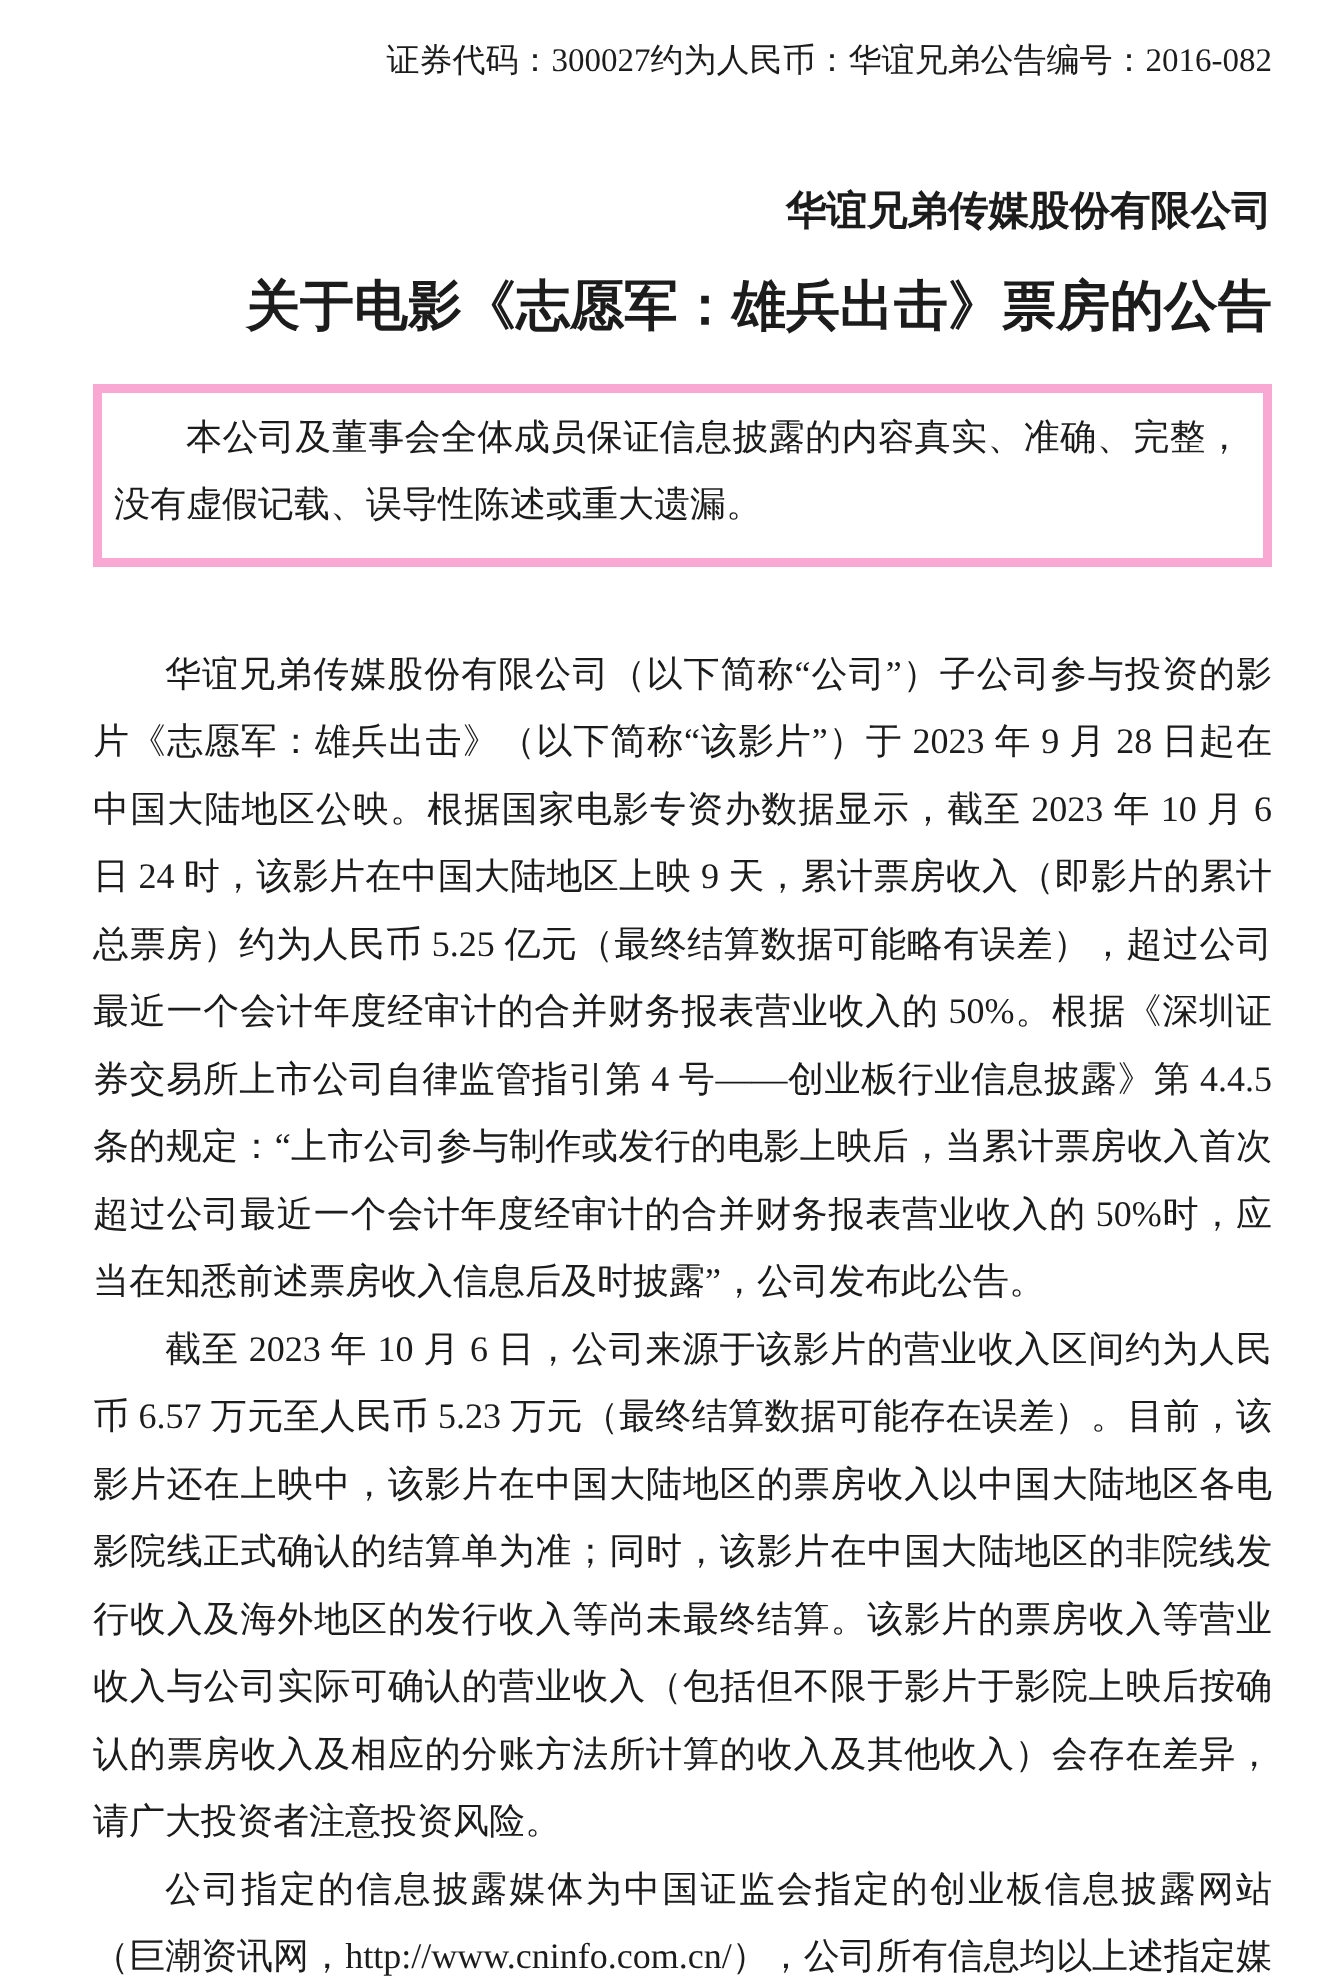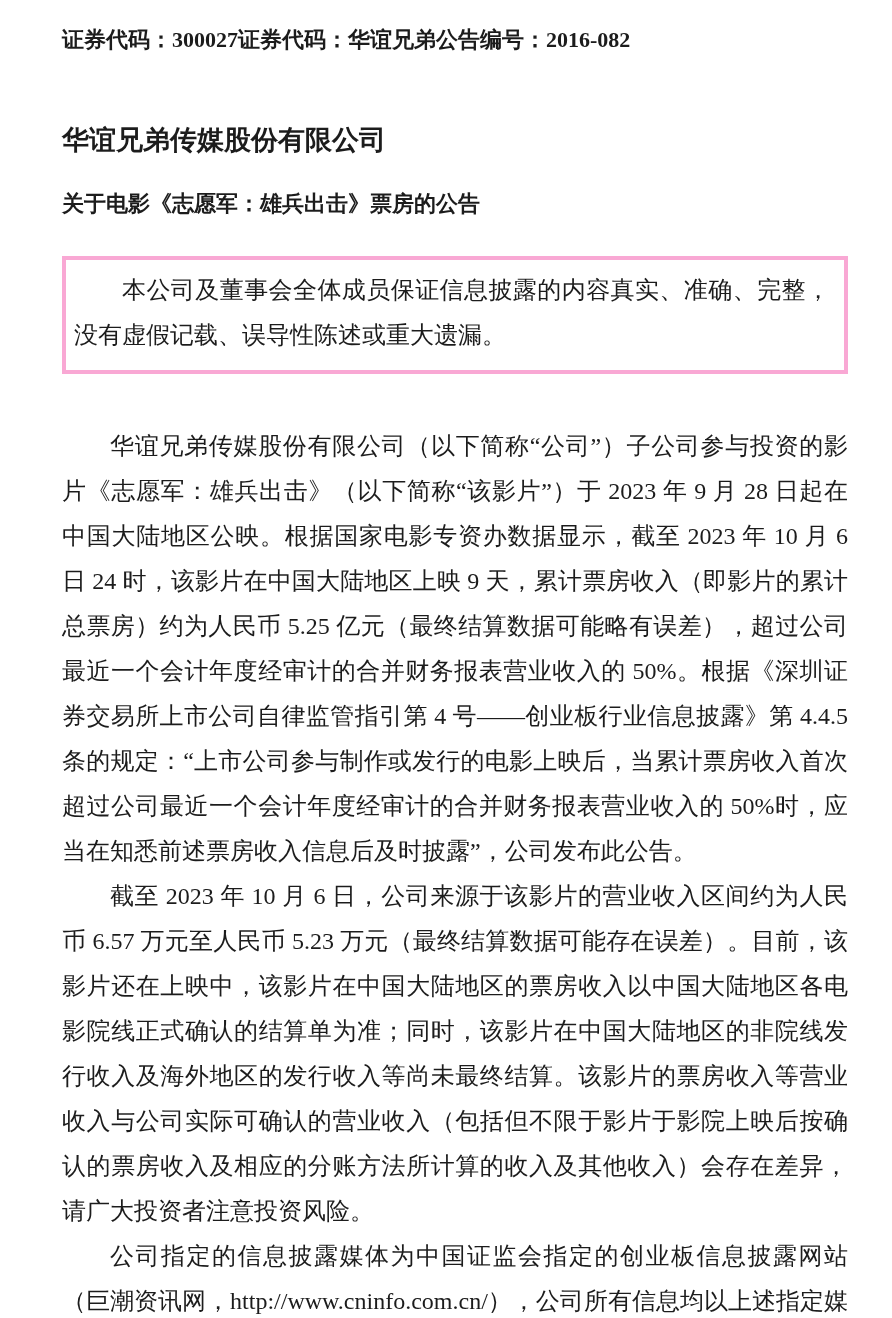--- a/index.html
+++ b/index.html
@@ -12,45 +12,45 @@
     font-family: "Liberation Serif", "DejaVu Serif", serif;
     color: #1c1c1c;
   }
   .page {
     width: 892px;
     height: 1318px;
     padding: 26px 44px 20px 62px;
   }
   .doc-header {
     display: flex;
-    justify-content: flex-start;
+    justify-content: flex-end;
     align-items: baseline;
     font-size: 22px;
-    font-weight: bold;
+    font-weight: normal;
     line-height: 28px;
     white-space: nowrap;
   }
   .titles {
     margin-top: 70px;
-    text-align: left;
+    text-align: right;
     font-weight: bold;
   }
   .title-company {
     font-size: 27px;
     line-height: 32px;
     margin: 0;
   }
   .title-subject {
-    font-size: 22px;
+    font-size: 36px;
     line-height: 32px;
     margin: 32px 0 0 0;
   }
   .disclaimer-box {
     margin-top: 36px;
-    border: 4px solid #f9a8d4;
+    border: 6px solid #f9a8d4;
     padding: 8px 14px 12px 8px;
     font-size: 24px;
     line-height: 45px;
   }
   .disclaimer-box p {
     margin: 0;
     text-indent: 2em;
     text-align: justify;
   }
   .doc-body {
@@ -66,21 +66,21 @@
     word-break: break-word;
   }
 </style>
 </head>
 <body>
 
 <div class="page">
 
   <div class="doc-header">
     <span>证券代码：300027</span>
-    <span>证券代码：华谊兄弟</span>
+    <span>约为人民币：华谊兄弟</span>
     <span>公告编号：2016-082</span>
   </div>
 
   <div class="titles">
     <p class="title-company">华谊兄弟传媒股份有限公司</p>
     <p class="title-subject">关于电影《志愿军：雄兵出击》票房的公告</p>
   </div>
 
   <div class="disclaimer-box">
     <p>本公司及董事会全体成员保证信息披露的内容真实、准确、完整，没有虚假记载、误导性陈述或重大遗漏。</p>

